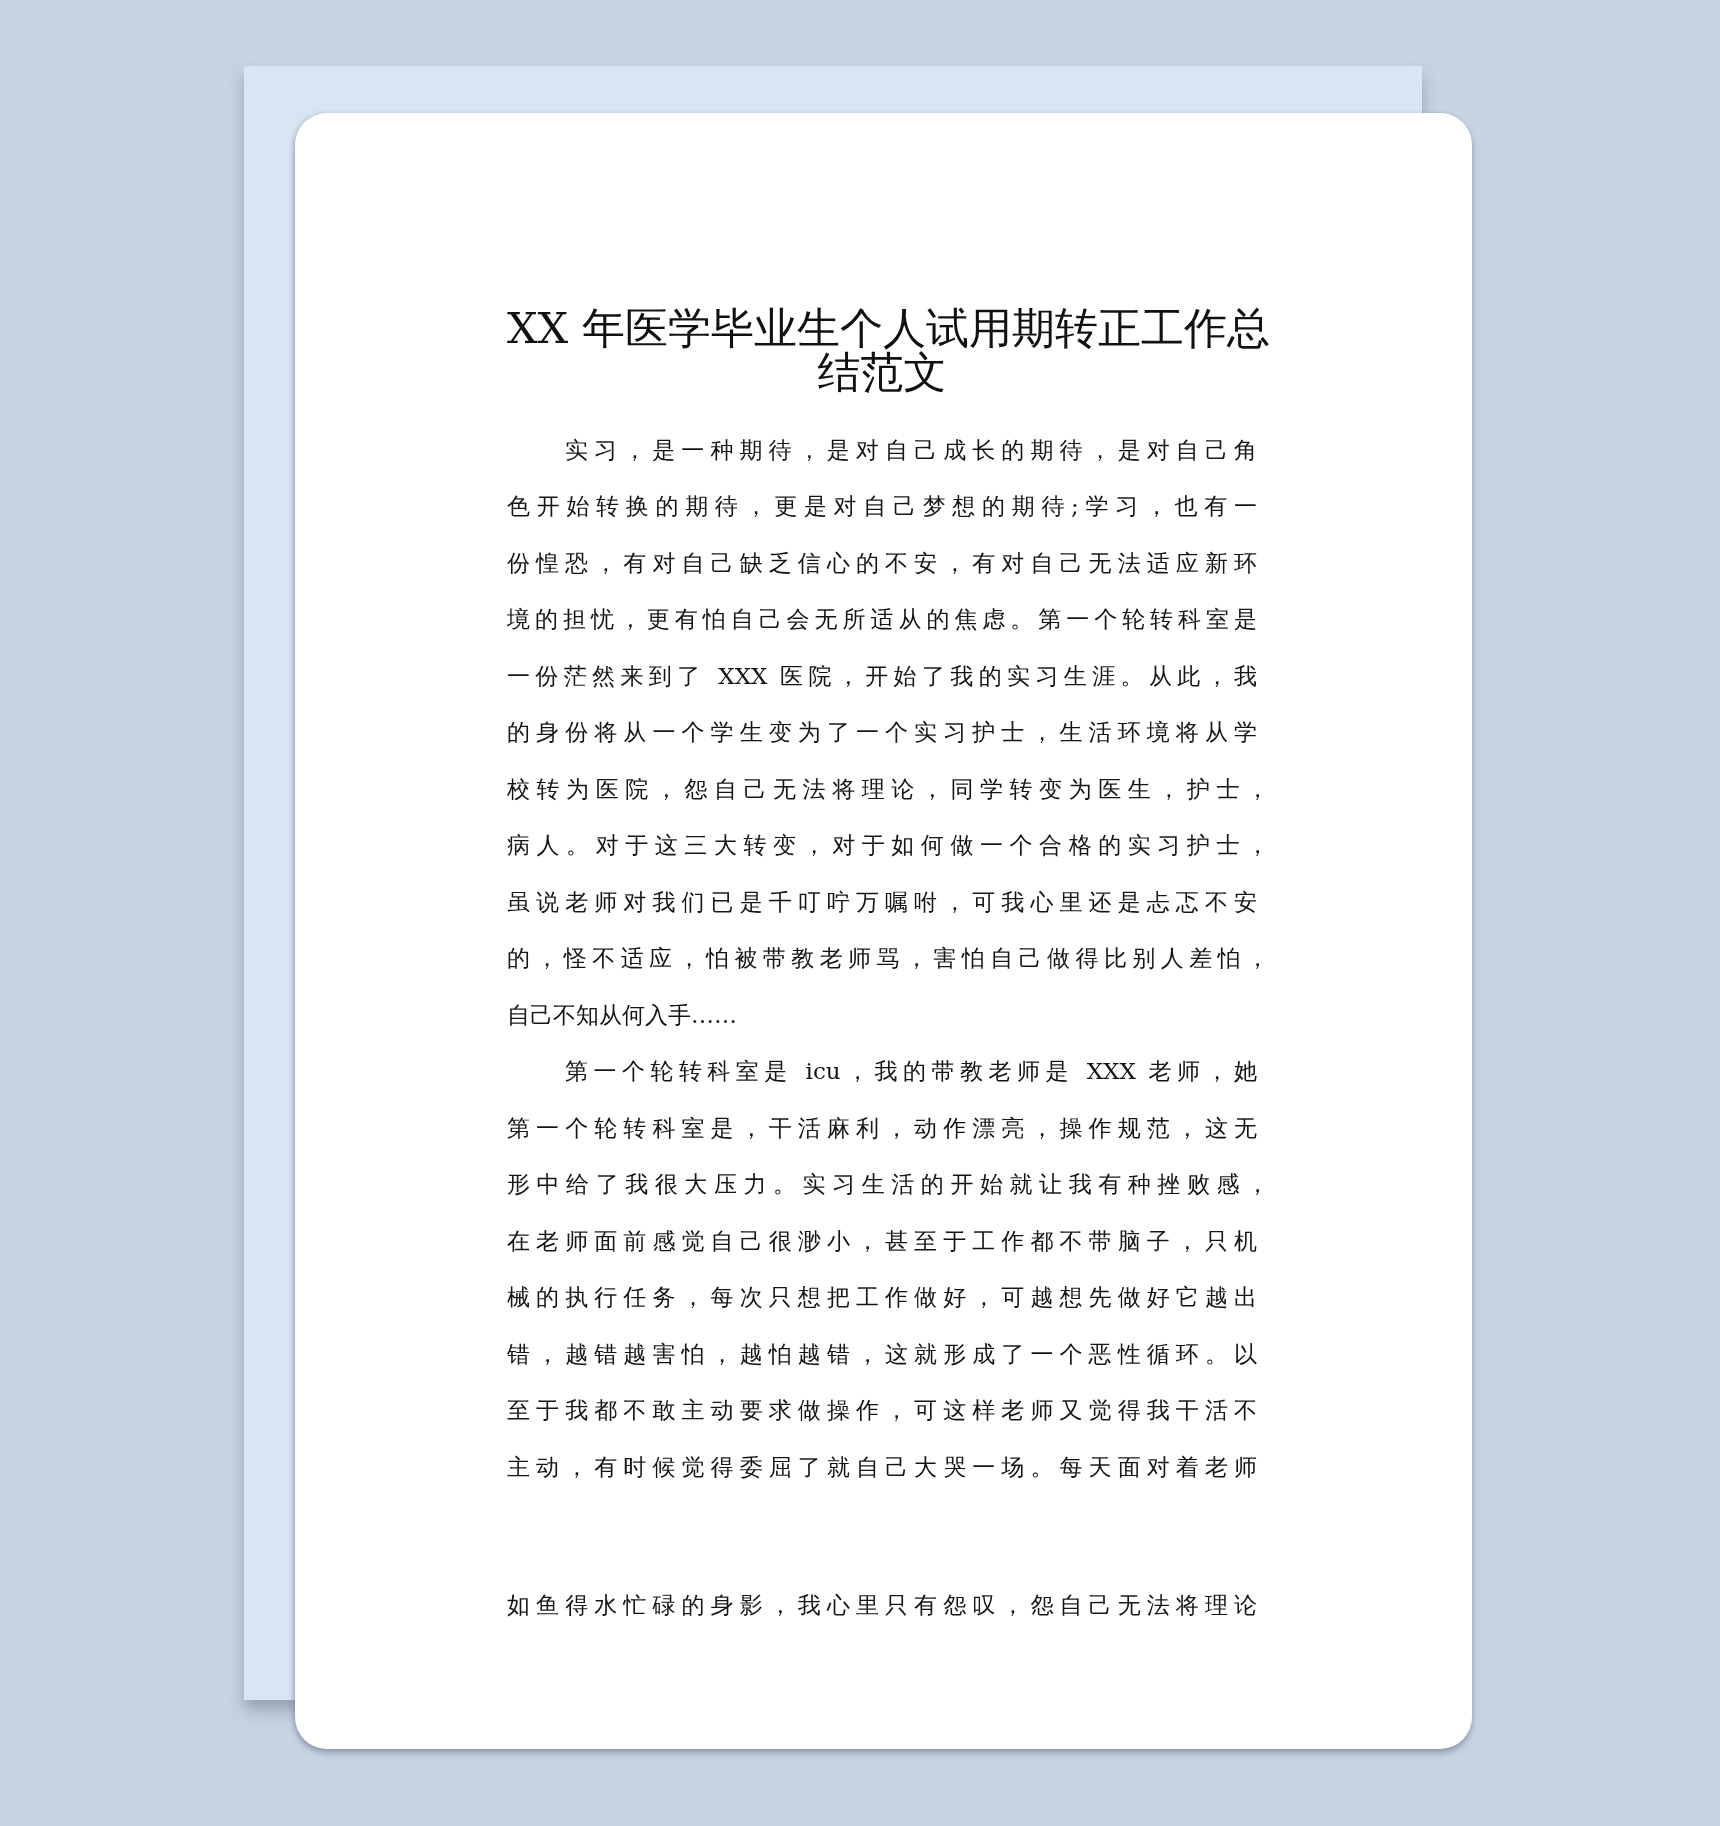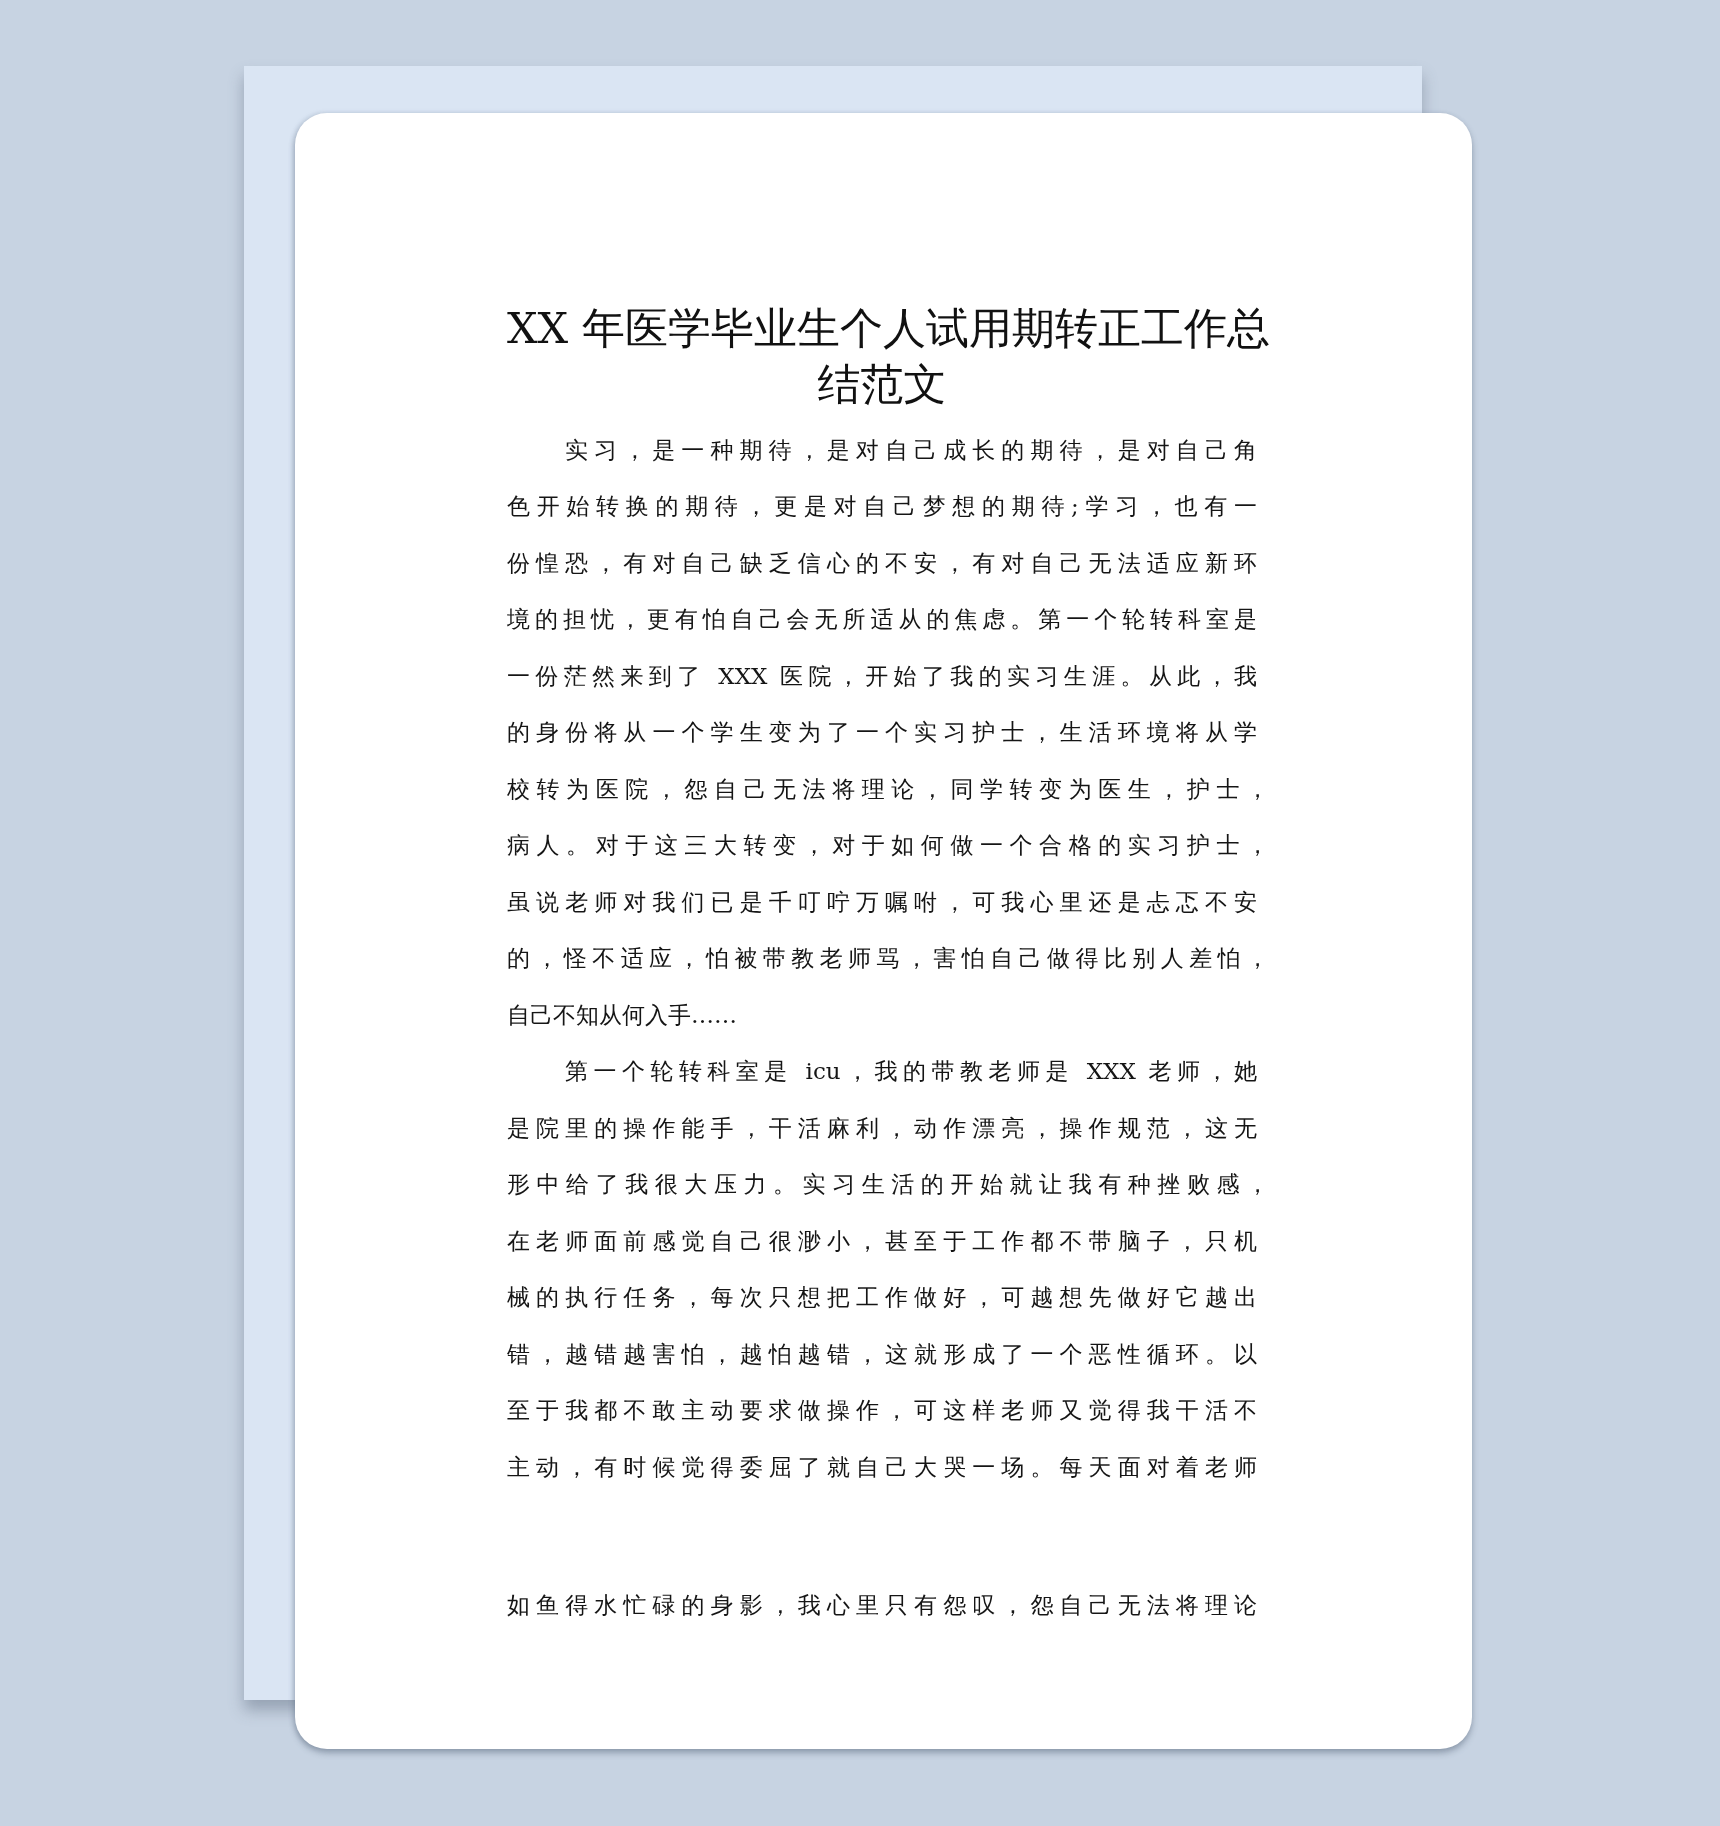--- a/index.html
+++ b/index.html
@@ -40,21 +40,21 @@
       width: 750px;
       text-align: center;
       font-family: "DejaVu Serif", "Liberation Serif", serif;
       font-size: 43px;
       line-height: 56px;
       font-weight: normal;
       color: #111;
       white-space: nowrap;
     }
     .title-line-1 { top: 187px; text-align: justify; text-align-last: justify; }
-    .title-line-2 { top: 243px; text-align: center; }
+    .title-line-2 { top: 231px; text-align: center; }
     .body-line {
       position: absolute;
       left: 212px;
       width: 750px;
       font-size: 23px;
       line-height: 40px;
       height: 40px;
       white-space: nowrap;
       color: #151515;
     }
@@ -89,21 +89,21 @@
     <div class="body-line full" style="top:599px">的身份将从一个学生变为了一个实习护士，生活环境将从学</div>
     <div class="body-line full" style="top:656px;width:762px">校转为医院，怨自己无法将理论，同学转变为医生，护士，</div>
     <div class="body-line full" style="top:712px;width:762px">病人。对于这三大转变，对于如何做一个合格的实习护士，</div>
     <div class="body-line full" style="top:769px">虽说老师对我们已是千叮咛万嘱咐，可我心里还是忐忑不安</div>
     <div class="body-line full" style="top:825px;width:762px">的，怪不适应，怕被带教老师骂，害怕自己做得比别人差怕，</div>
     <div class="body-line last" style="top:882px">自己不知从何入手……</div>
   </div>
 
   <div>
     <div class="body-line full indent" style="top:938px">第一个轮转科室是 icu，我的带教老师是 XXX 老师，她</div>
-    <div class="body-line full" style="top:995px">是院里的操作能手，干活麻利，动作漂亮，操作规范，这无</div>
+    <div class="body-line full" style="top:995px">第一个轮转科室是，干活麻利，动作漂亮，操作规范，这无</div>
     <div class="body-line full" style="top:1051px;width:762px">形中给了我很大压力。实习生活的开始就让我有种挫败感，</div>
     <div class="body-line full" style="top:1108px">在老师面前感觉自己很渺小，甚至于工作都不带脑子，只机</div>
     <div class="body-line full" style="top:1164px">械的执行任务，每次只想把工作做好，可越想先做好它越出</div>
     <div class="body-line full" style="top:1221px">错，越错越害怕，越怕越错，这就形成了一个恶性循环。以</div>
     <div class="body-line full" style="top:1277px">至于我都不敢主动要求做操作，可这样老师又觉得我干活不</div>
     <div class="body-line full" style="top:1334px">主动，有时候觉得委屈了就自己大哭一场。每天面对着老师</div>
     <div class="body-line full" style="top:1472px">如鱼得水忙碌的身影，我心里只有怨叹，怨自己无法将理论</div>
   </div>
 </div>
 

